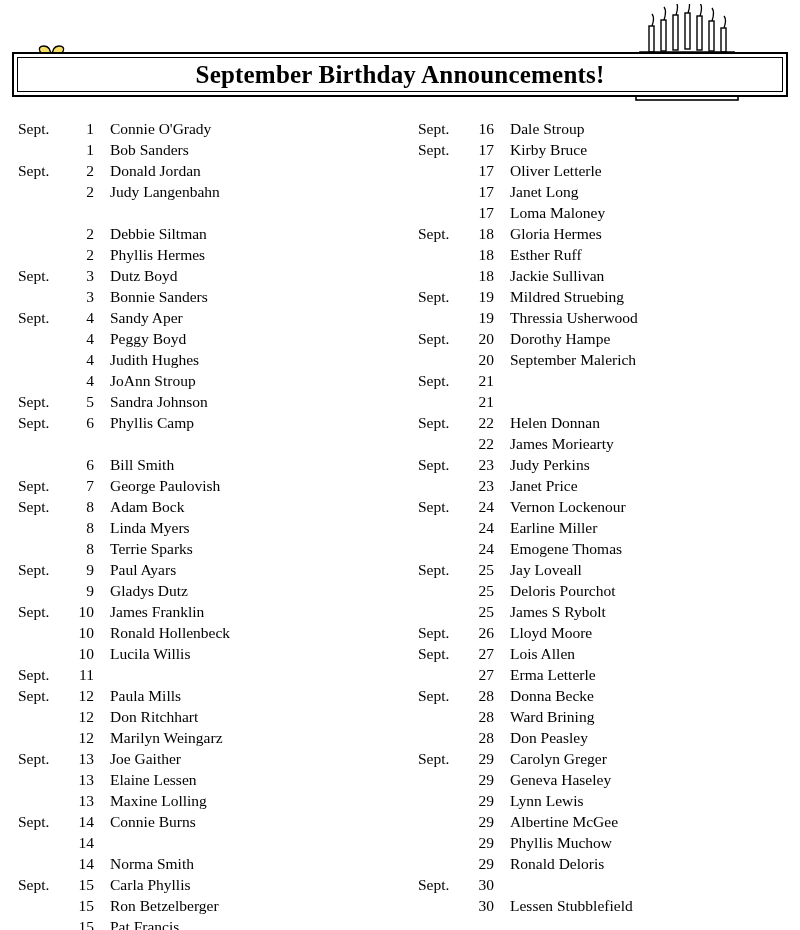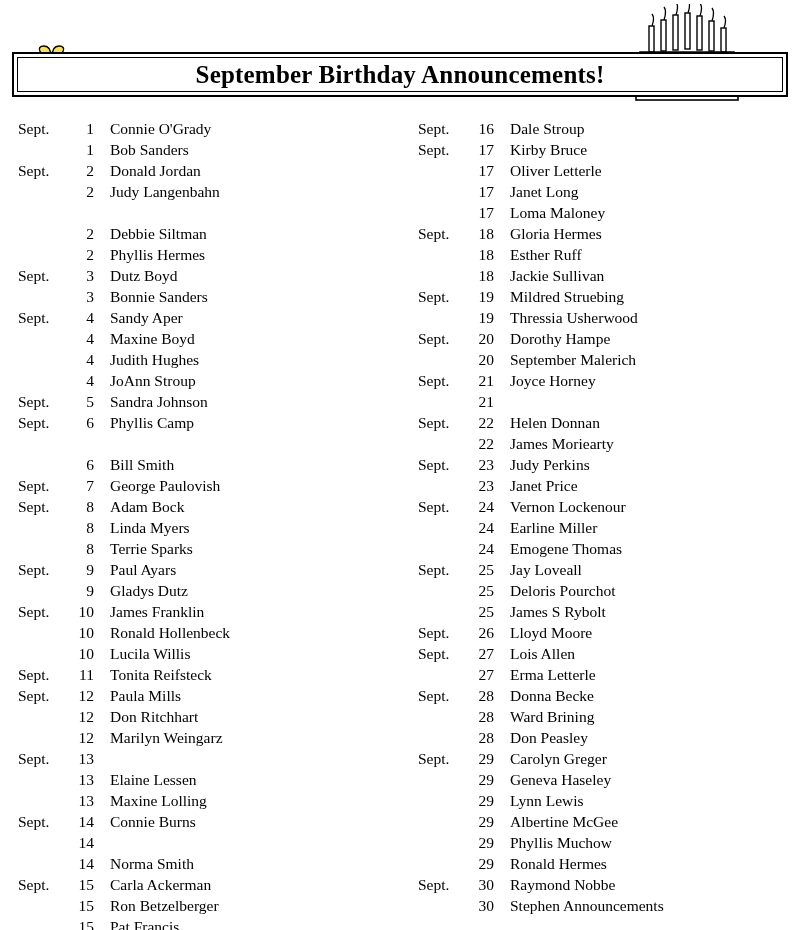--- a/index.html
+++ b/index.html
@@ -220,21 +220,21 @@
         <span class="name">Bonnie Sanders</span>
       </div>
       <div class="entry">
         <span class="month">Sept.</span>
         <span class="day">4</span>
         <span class="name">Sandy Aper</span>
       </div>
       <div class="entry">
         <span class="month"></span>
         <span class="day">4</span>
-        <span class="name">Maxine Boyd</span>
+        <span class="name">Peggy Boyd</span>
       </div>
       <div class="entry">
         <span class="month"></span>
         <span class="day">4</span>
         <span class="name">Judith Hughes</span>
       </div>
       <div class="entry">
         <span class="month"></span>
         <span class="day">4</span>
         <span class="name">JoAnn Stroup</span>
@@ -300,40 +300,40 @@
         <span class="name">Ronald Hollenbeck</span>
       </div>
       <div class="entry">
         <span class="month"></span>
         <span class="day">10</span>
         <span class="name">Lucila Willis</span>
       </div>
       <div class="entry">
         <span class="month">Sept.</span>
         <span class="day">11</span>
-        <span class="name">Tonita Reifsteck</span>
       </div>
       <div class="entry">
         <span class="month">Sept.</span>
         <span class="day">12</span>
         <span class="name">Paula Mills</span>
       </div>
       <div class="entry">
         <span class="month"></span>
         <span class="day">12</span>
         <span class="name">Don Ritchhart</span>
       </div>
       <div class="entry">
         <span class="month"></span>
         <span class="day">12</span>
         <span class="name">Marilyn Weingarz</span>
       </div>
       <div class="entry">
         <span class="month">Sept.</span>
         <span class="day">13</span>
+        <span class="name">Joe Gaither</span>
       </div>
       <div class="entry">
         <span class="month"></span>
         <span class="day">13</span>
         <span class="name">Elaine Lessen</span>
       </div>
       <div class="entry">
         <span class="month"></span>
         <span class="day">13</span>
         <span class="name">Maxine Lolling</span>
@@ -348,21 +348,21 @@
         <span class="day">14</span>
       </div>
       <div class="entry">
         <span class="month"></span>
         <span class="day">14</span>
         <span class="name">Norma Smith</span>
       </div>
       <div class="entry">
         <span class="month">Sept.</span>
         <span class="day">15</span>
-        <span class="name">Carla Ackerman</span>
+        <span class="name">Carla Phyllis</span>
       </div>
       <div class="entry">
         <span class="month"></span>
         <span class="day">15</span>
         <span class="name">Ron Betzelberger</span>
       </div>
       <div class="entry">
         <span class="month"></span>
         <span class="day">15</span>
         <span class="name">Pat Francis</span>
@@ -425,21 +425,20 @@
         <span class="name">Dorothy Hampe</span>
       </div>
       <div class="entry">
         <span class="month"></span>
         <span class="day">20</span>
         <span class="name">September Malerich</span>
       </div>
       <div class="entry">
         <span class="month">Sept.</span>
         <span class="day">21</span>
-        <span class="name">Joyce Horney</span>
       </div>
       <div class="entry">
         <span class="month"></span>
         <span class="day">21</span>
       </div>
       <div class="entry">
         <span class="month">Sept.</span>
         <span class="day">22</span>
         <span class="name">Helen Donnan</span>
       </div>
@@ -539,26 +538,25 @@
         <span class="name">Albertine McGee</span>
       </div>
       <div class="entry">
         <span class="month"></span>
         <span class="day">29</span>
         <span class="name">Phyllis Muchow</span>
       </div>
       <div class="entry">
         <span class="month"></span>
         <span class="day">29</span>
-        <span class="name">Ronald Hermes</span>
+        <span class="name">Ronald Deloris</span>
       </div>
       <div class="entry">
         <span class="month">Sept.</span>
         <span class="day">30</span>
-        <span class="name">Raymond Nobbe</span>
       </div>
       <div class="entry">
         <span class="month"></span>
         <span class="day">30</span>
-        <span class="name">Stephen Announcements</span>
+        <span class="name">Lessen Stubblefield</span>
       </div>
     </div>
 </div>
 
 </body></html>

